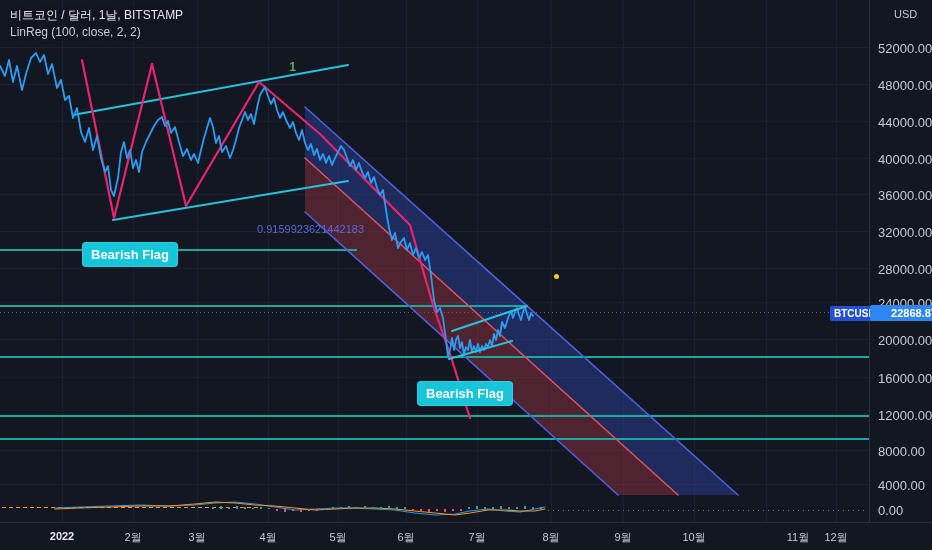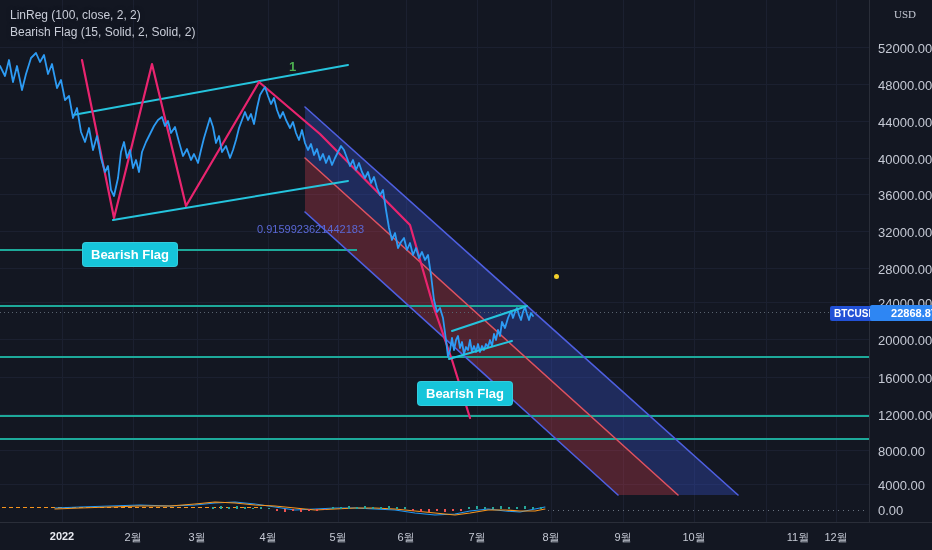--- a/index.html
+++ b/index.html
@@ -5,21 +5,21 @@
   html,body{margin:0;padding:0;background:#131722;}
   #app{position:relative;width:932px;height:550px;background:#131722;overflow:hidden;
        font-family:"Liberation Sans",sans-serif;-webkit-font-smoothing:antialiased;}
   #chart-svg{position:absolute;left:0;top:0;}
   
   #legend{position:absolute;left:10px;top:7px;z-index:30;}
   .legend-line{font-size:12px;line-height:17px;color:#c9cdd8;text-shadow:0 0 4px #131722;}
   .legend-title{color:#e4e7ee;}
   
   #price-axis{position:absolute;left:869px;top:0;width:63px;height:522px;border-left:1px solid #2a2e39;z-index:20;}
-  .usd-label{position:absolute;left:24px;top:8px;font-size:11px;color:#c5c9d4;font-family:Liberation Serif, serif;}
+  .usd-label{position:absolute;left:24px;top:8px;font-size:11px;color:#c5c9d4;}
   .tick{position:absolute;left:8px;font-size:13px;color:#c5c9d4;white-space:nowrap;}
   
   #time-axis{position:absolute;left:0;top:522px;width:932px;height:28px;border-top:1px solid #2a2e39;z-index:20;text-align:right;}
   .month{position:absolute;top:7px;transform:translateX(-50%);font-size:11px;color:#c5c9d4;}
   .month.year{color:#e8eaf1;font-weight:bold;}
   
   .flag-box{position:absolute;background:#16c5da;color:#ffffff;font-size:13px;font-weight:bold;
             padding:5px 9px;border-radius:4px;z-index:25;box-shadow:0 0 0 1px rgba(255,255,255,0.12) inset;}
   #flag1{left:82px;top:242px;}
   #flag2{left:417px;top:381px;}
@@ -124,22 +124,22 @@
       <rect x="492" y="507" width="2" height="2" fill="#26a69a"></rect>
       <rect x="500" y="506" width="2" height="3" fill="#26a69a"></rect>
       <rect x="508" y="507" width="2" height="2" fill="#26a69a"></rect>
       <rect x="516" y="507" width="2" height="2" fill="#26a69a"></rect>
       <rect x="524" y="506" width="2" height="3" fill="#26a69a"></rect>
       <rect x="532" y="507" width="2" height="2" fill="#26a69a"></rect>
       <rect x="540" y="507" width="2" height="2" fill="#26a69a"></rect>
     </svg>
 
   <div id="legend">
+    <div class="legend-line legend-title">비트코인 / 달러, 1날, BITSTAMP</div>
     <div class="legend-line">LinReg (100, close, 2, 2)</div>
-    <div class="legend-line">Bearish Flag (15, Solid, 2, Solid, 2)</div>
   </div>
 
   <div id="price-axis">
     <div class="usd-label">USD</div>
   <div class="tick" style="top: 41px;">52000.00</div>
       <div class="tick" style="top: 78px;">48000.00</div>
       <div class="tick" style="top: 115px;">44000.00</div>
       <div class="tick" style="top: 152px;">40000.00</div>
       <div class="tick" style="top: 188px;">36000.00</div>
       <div class="tick" style="top: 225px;">32000.00</div>

